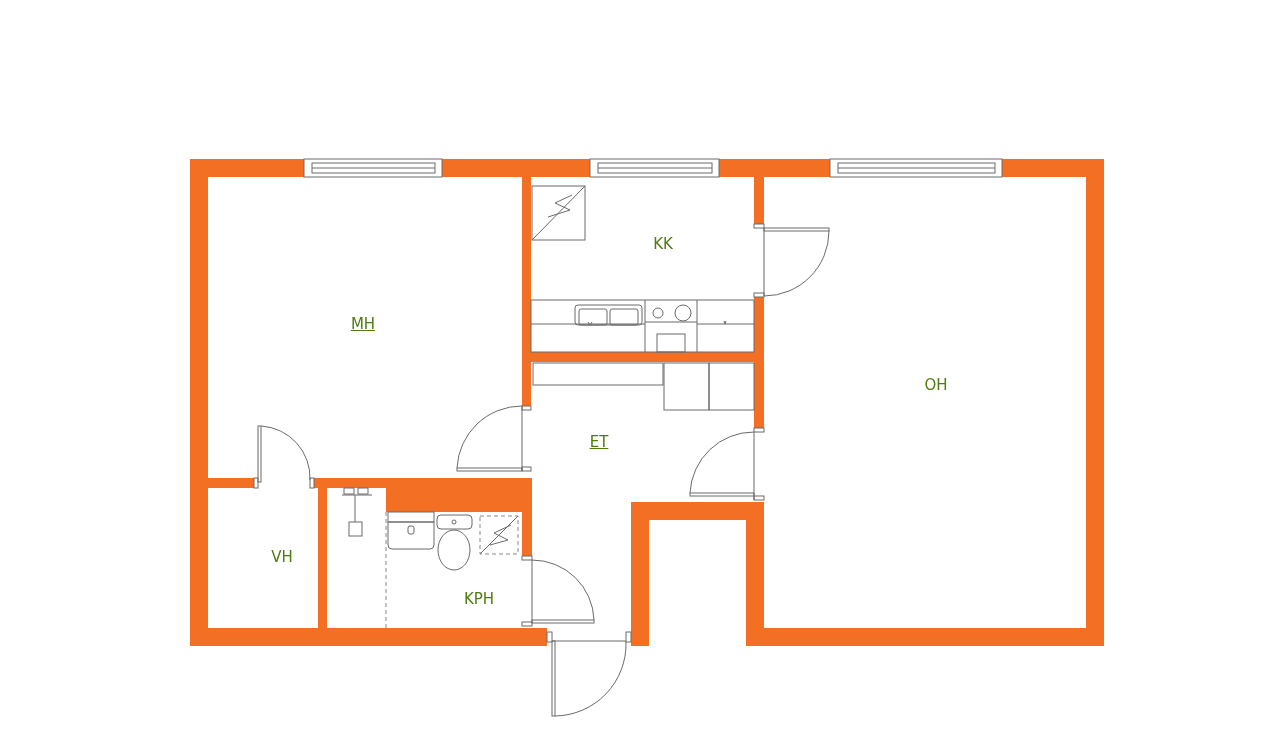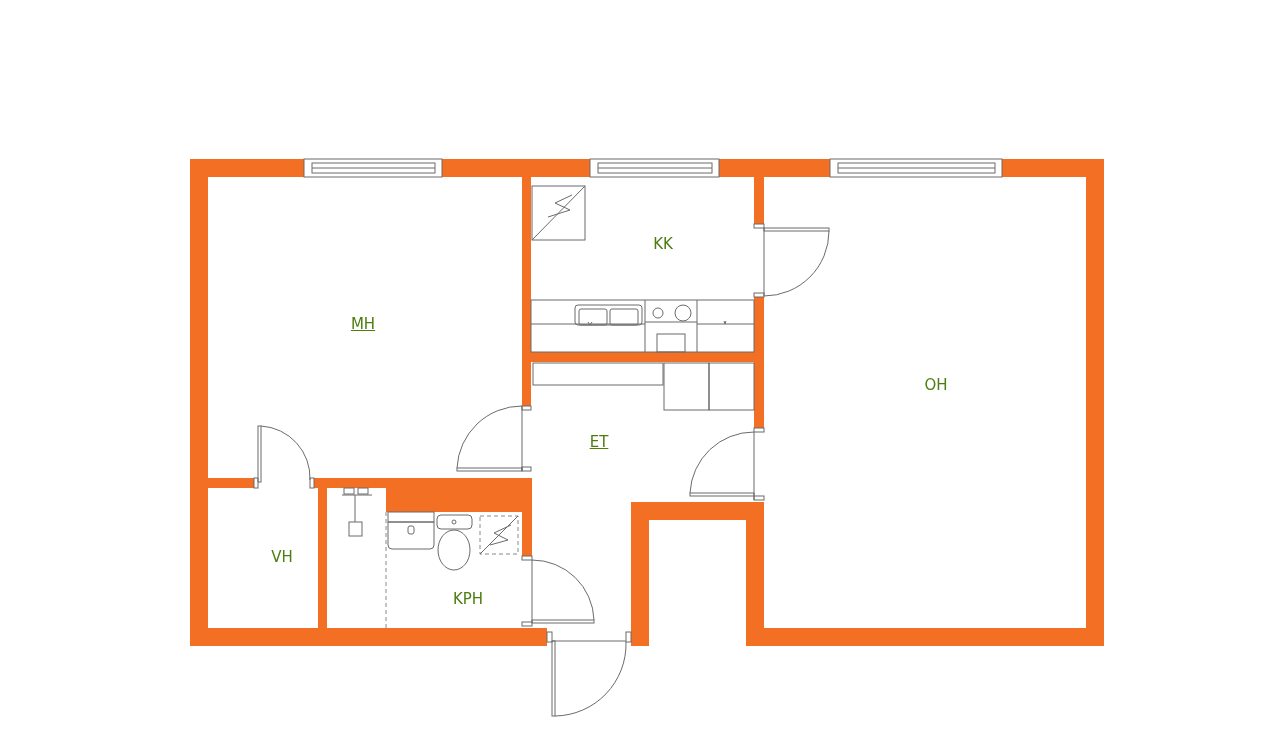--- a/index.html
+++ b/index.html
@@ -188,13 +188,13 @@
       <polyline class="line" points="490,545 508,540 494,533 511,525"></polyline>
     </g>
   </g>
 </svg>
 
 <div class="room-label" style="left:363px; top:324px;text-decoration:underline;">MH</div>
 <div class="room-label" style="left:663px; top:244px;">KK</div>
 <div class="room-label" style="left:936px; top:385px;">OH</div>
 <div class="room-label" style="left:599px; top:442px;text-decoration:underline;">ET</div>
 <div class="room-label" style="left:274px; top:557px;margin-left:8px;">VH</div>
-<div class="room-label" style="left:468px; top:599px;">KPH</div>
+<div class="room-label" style="left:479px; top:599px;">KPH</div>
 
 </body></html>

